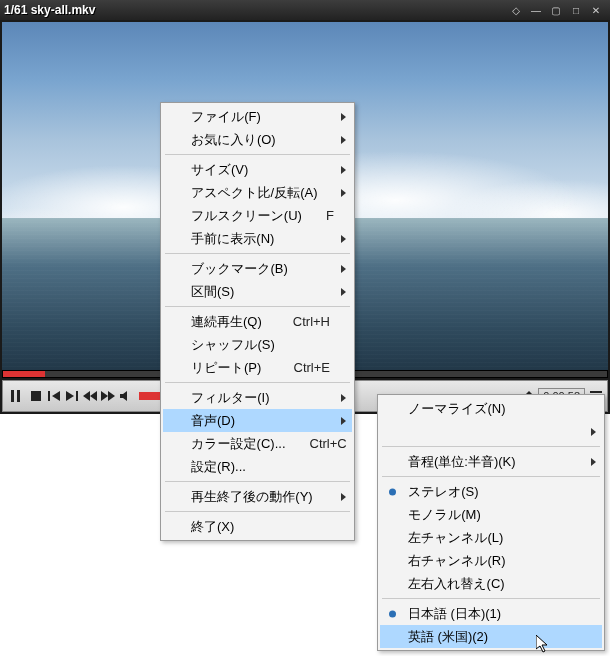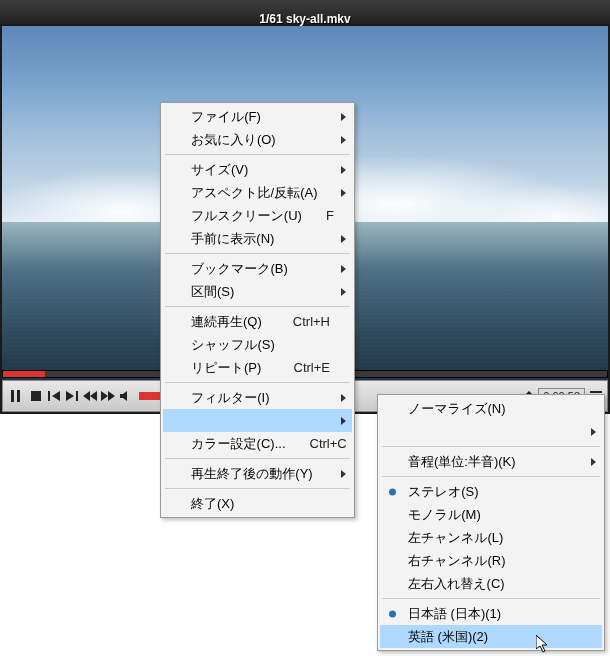--- a/index.html
+++ b/index.html
@@ -19,23 +19,22 @@
     width: 610px;
     height: 414px;
     background: #1a1a1a;
   }
   .title-bar {
     height: 20px;
     background: linear-gradient(to bottom, #3d3d3d, #222);
     color: #fff;
     display: flex;
     align-items: center;
-    padding: 12px 4px;
+    padding: 4px 4px;
     font-size: 12px;
-    flex-direction: column;
   }
   .title-text { flex: 1; font-weight: bold; text-shadow: 1px 1px 0 #000;}
   .tctrls { display:flex; gap:0; }
   .tctrl {
     width: 20px; height: 14px;
     display:flex; align-items:center; justify-content:center;
     color:#ccc; cursor:pointer;
     font-size:10px;
   }
   .video-area {
@@ -277,25 +276,29 @@
   <div class="menu-row">
       <span class="menu-label">リピート(P)</span>
       <span class="menu-accel">Ctrl+E</span>
     </div>
   <div class="menu-sep"></div>
   <div class="menu-row">
       <span class="menu-label">フィルター(I)</span>
       <span class="menu-arrow"></span>
     </div>
   <div class="menu-row hi">
+      <span class="menu-label">音声(D)</span>
       <span class="menu-arrow"></span>
     </div>
   <div class="menu-row">
       <span class="menu-label">カラー設定(C)...</span>
       <span class="menu-accel">Ctrl+C</span>
+    </div>
+  <div class="menu-row">
+      <span class="menu-label">設定(R)...</span>
     </div>
   <div class="menu-sep"></div>
   <div class="menu-row">
       <span class="menu-label">再生終了後の動作(Y)</span>
       <span class="menu-arrow"></span>
     </div>
   <div class="menu-sep"></div>
   <div class="menu-row">
       <span class="menu-label">終了(X)</span>
     </div>

